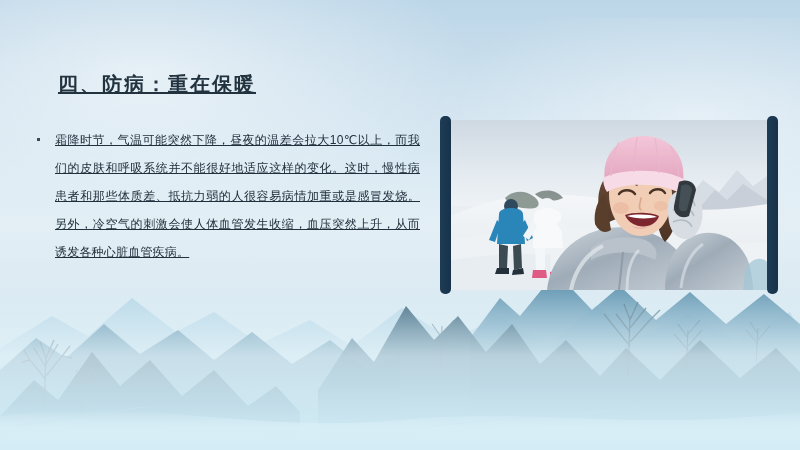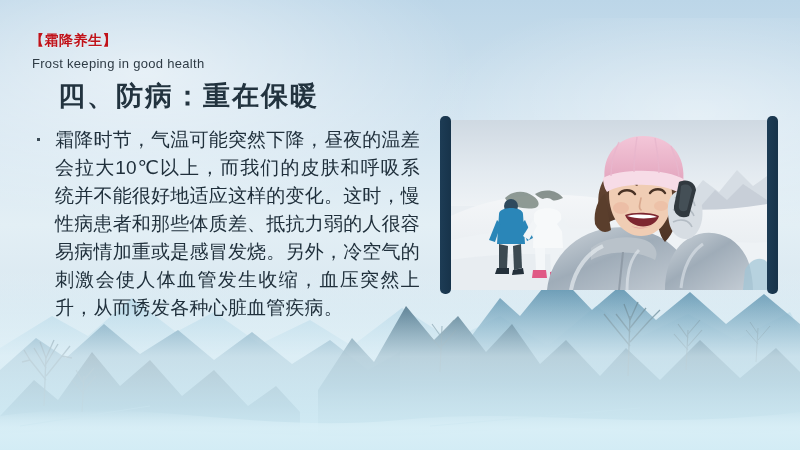--- a/index.html
+++ b/index.html
@@ -77,45 +77,47 @@
     color: #2e3b45;
     font-size: 13px;
     line-height: 1.3;
     margin: 7px 0 0 2px;
     letter-spacing: 0.3px;
   }
 
   .heading {
     position: absolute;
     left: 58px;
-    top: 80px;
-    font-size: 27px;
+    top: 72px;
+    font-size: 20px;
     font-weight: bold;
     color: #22333f;
     letter-spacing: 2px;
     line-height: 1.25;
     white-space: nowrap;
+    text-decoration: underline;
   }
 
   
   .body-col {
     position: absolute;
     left: 30px;
     top: 126px;
     width: 390px;
   }
   .bullet {
     position: relative;
     padding-left: 25px;
     margin-bottom: 4px;
     color: #20303c;
-    font-size: 19px;
+    font-size: 12px;
     line-height: 28px;
     text-align: justify;
     letter-spacing: 0.2px;
+    text-decoration: underline;
   }
   .bullet .dot {
     position: absolute;
     left: 7px;
     top: 12px;
     width: 3px;
     height: 3px;
     background: #3b4b56;
   }
 
@@ -253,24 +255,20 @@
         <path d="M756,142 L758,108"></path>
         <path d="M758,124 L746,110"></path>
           <path d="M758,120 L770,106"></path>
         <path d="M758,114 L750,102"></path>
       </g>
     </svg>
   </div>
 
   <div class="haze-c"></div>
 
-  <div class="hdr">
-    <div class="hdr-cn">【霜降养生】</div>
-    <div class="hdr-en">Frost keeping in good health</div>
-  </div>
 
   <div class="heading">四、防病：重在保暖</div>
 
   <div class="body-col">
     <div class="bullet">
       <span class="dot"></span>
       <span>霜降时节，气温可能突然下降，昼夜的温差会拉大10℃以上，而我们的皮肤和呼吸系统并不能很好地适应这样的变化。这时，慢性病患者和那些体质差、抵抗力弱的人很容易病情加重或是感冒发烧。另外，冷空气的刺激会使人体血管发生收缩，血压突然上升，从而诱发各种心脏血管疾病。</span>
     </div>
   </div>
 

